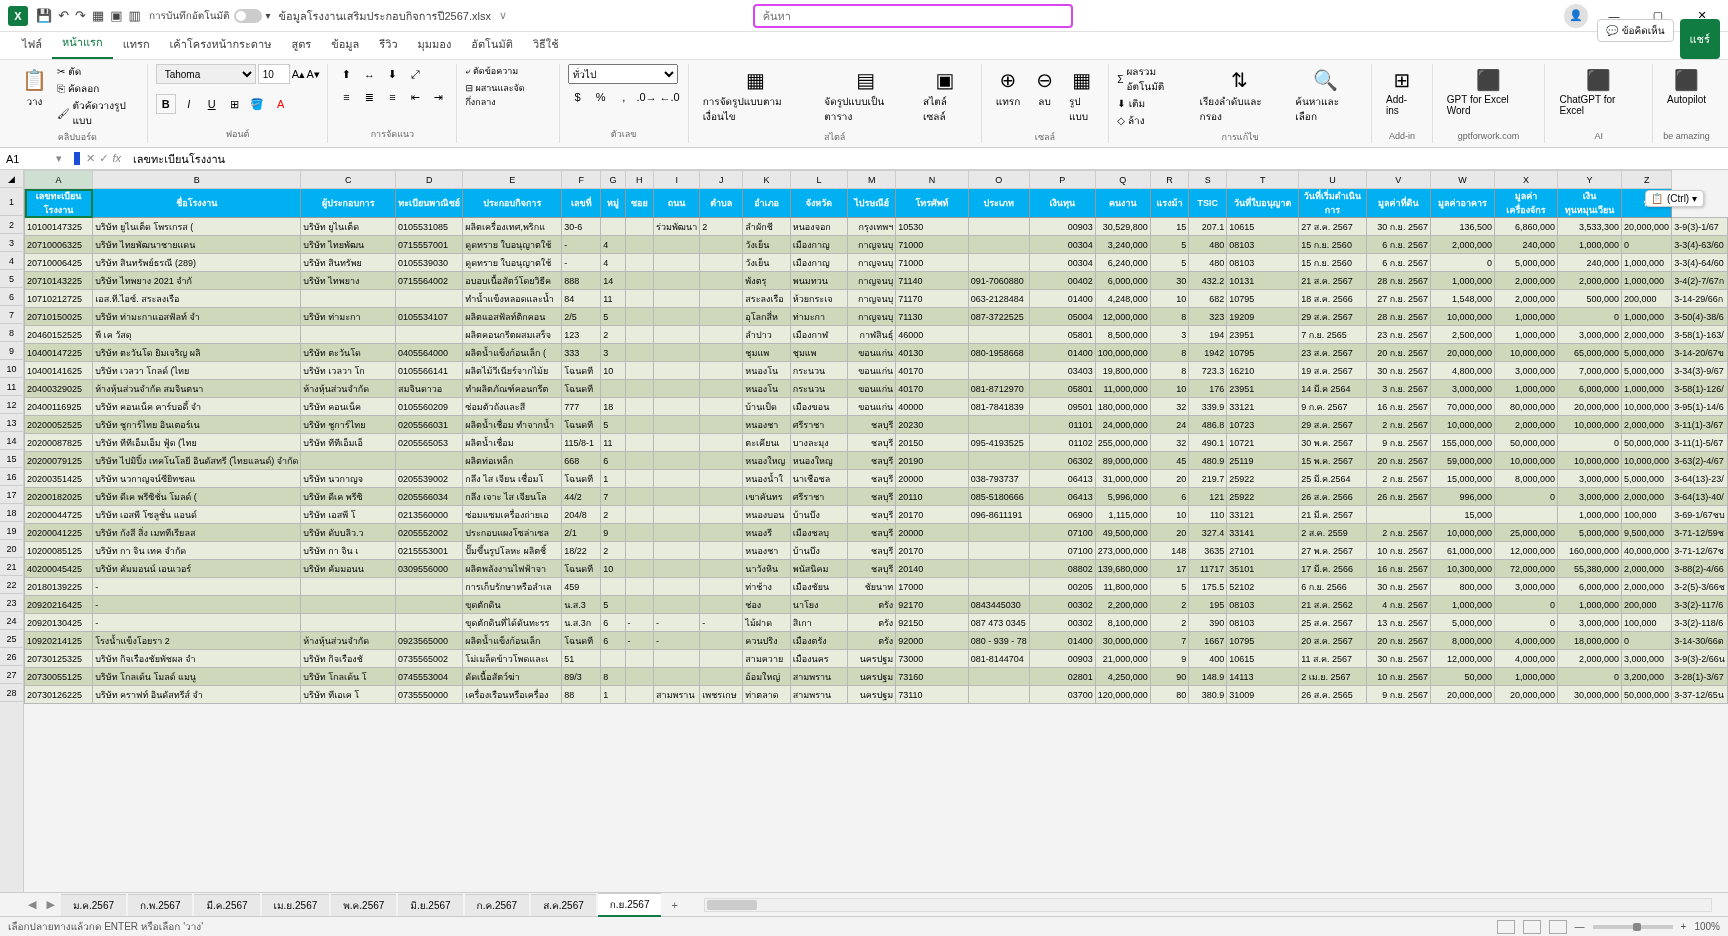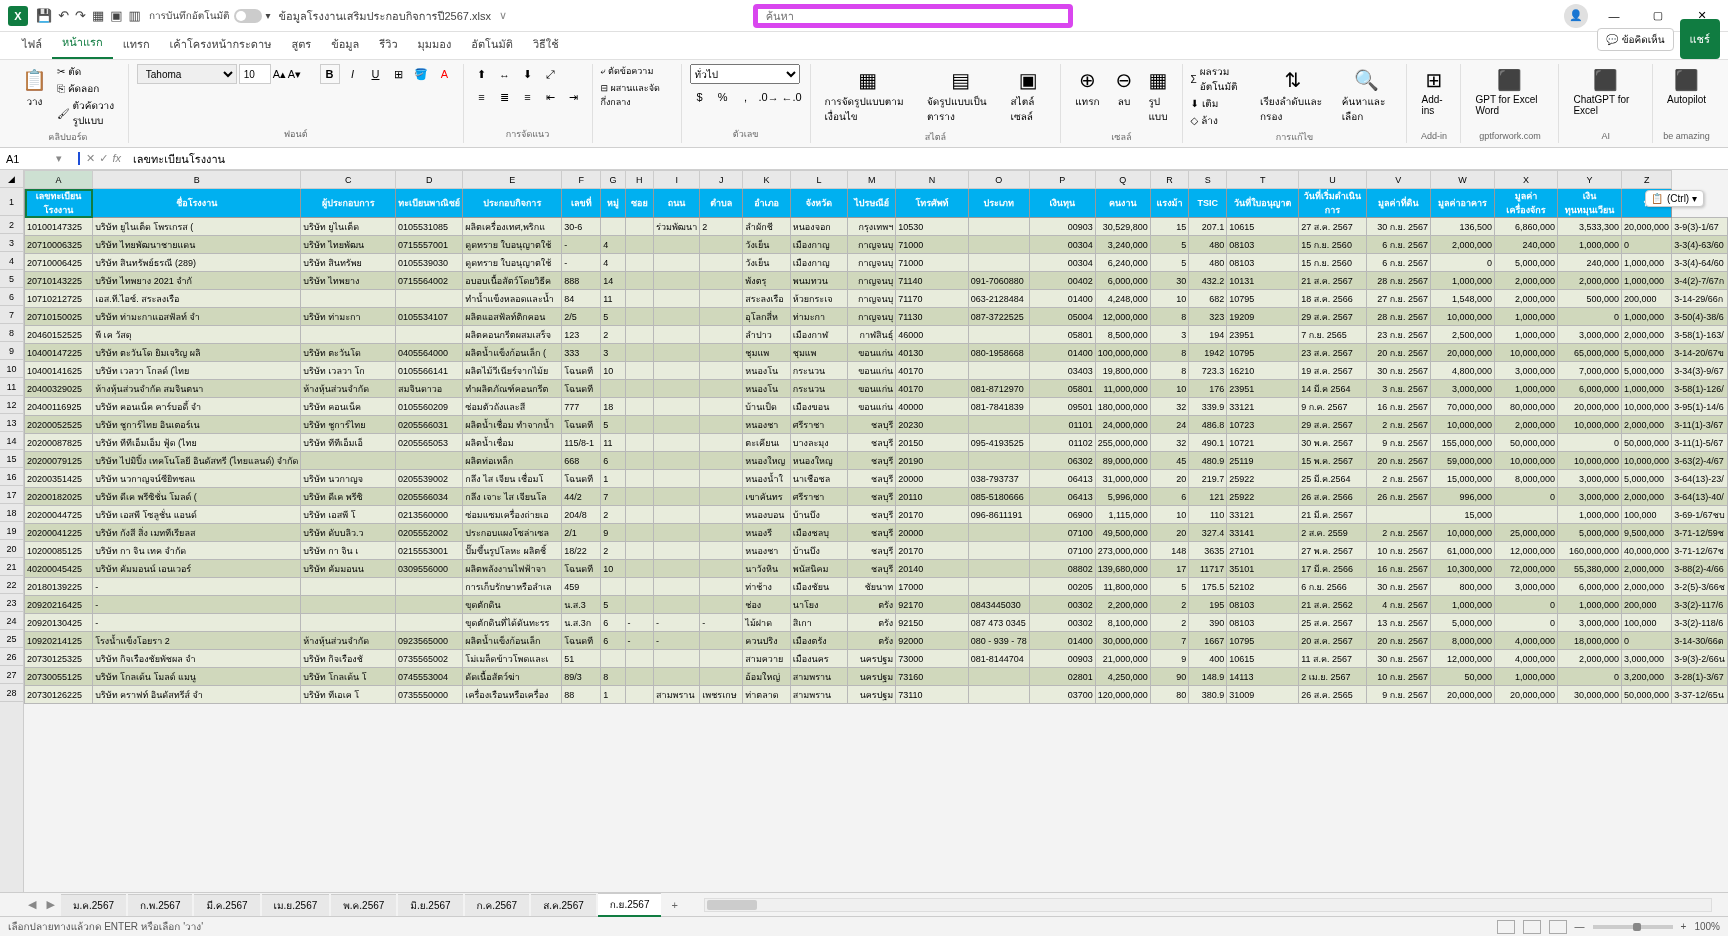--- a/index.html
+++ b/index.html
@@ -8,49 +8,49 @@
 .titlebar { display: flex; align-items: center; height: 32px; background: #fff; border-bottom: 1px solid #e0e0e0; padding: 0 8px; }
 .titlebar-left { display: flex; align-items: center; gap: 8px; }
 .xl-icon { width: 20px; height: 20px; background: #107c41; color: #fff; display: flex; align-items: center; justify-content: center; font-weight: bold; font-size: 11px; border-radius: 3px; }
 .qat { display: flex; gap: 6px; align-items: center; }
 .qat span { cursor: pointer; font-size: 13px; color: #444; }
 .autosave { display: flex; align-items: center; gap: 4px; font-size: 10px; color: #444; }
 .toggle { width: 28px; height: 14px; background: #ccc; border-radius: 7px; position: relative; }
 .toggle::after { content: ''; position: absolute; width: 10px; height: 10px; background: #fff; border-radius: 50%; top: 2px; left: 2px; }
 .filename { color: #444; font-size: 11px; }
 .searchbox { flex: 1; max-width: 320px; margin: 0 auto; }
-.searchbox input { width: 100%; height: 24px; border: 5px solid #d946ef; border-radius: 4px; padding: 0 24px 0 8px; font-size: 11px; }
+.searchbox input { width: 100%; height: 24px; border: 2px solid #d946ef; border-radius: 4px; padding: 0 24px 0 8px; font-size: 11px; }
 .titlebar-right { display: flex; gap: 8px; align-items: center; margin-left: auto; }
 .avatar { width: 24px; height: 24px; border-radius: 50%; background: #e0e0e0; display: flex; align-items: center; justify-content: center; font-size: 11px; }
 .winbtn { width: 36px; height: 28px; display: flex; align-items: center; justify-content: center; cursor: pointer; }
 
 .tabbar { display: flex; height: 28px; background: #fff; border-bottom: 1px solid #e0e0e0; padding-left: 12px; align-items: flex-end; }
 .tab { padding: 6px 10px; font-size: 11px; color: #444; cursor: pointer; }
 .tab.active { color: #107c41; border-bottom: 2px solid #107c41; font-weight: 500; }
-.tabbar-right { margin-left: auto; display: flex; gap: 6px; padding-right: 8px; align-items: center; }
+.tabbar-right { margin-left: auto; display: flex; gap: 6px; padding-right: 8px; align-items: flex-start; }
 .share-btn { background: #107c41; color: #fff; padding: 11px 10px; border-radius: 4px; font-size: 11px; cursor: pointer; }
 .comment-btn { border: 1px solid #ccc; padding: 3px 8px; border-radius: 4px; font-size: 10px; cursor: pointer; background: #fff; }
 
 .ribbon { display: flex; height: 88px; background: #f8f8f8; border-bottom: 1px solid #d0d0d0; padding: 4px 8px; gap: 0; }
 .group { display: flex; flex-direction: column; padding: 0 8px; border-right: 1px solid #e0e0e0; }
 .group-controls { flex: 1; display: flex; align-items: flex-start; gap: 4px; }
 .group-label { text-align: center; font-size: 9px; color: #666; padding: 2px 0; }
 .bigbtn { display: flex; flex-direction: column; align-items: center; padding: 4px 6px; cursor: pointer; }
 .bigbtn .ico { font-size: 20px; }
 .bigbtn .lbl { font-size: 10px; margin-top: 2px; }
 .smallbtns { display: flex; flex-direction: column; gap: 2px; font-size: 10px; }
 .smallbtns span { cursor: pointer; display: flex; align-items: center; gap: 3px; }
 .fontbox { display: flex; gap: 2px; align-items: center; }
 .fontbox select, .fontbox input { height: 20px; border: 1px solid #ccc; font-size: 10px; padding: 0 4px; }
 .btnrow { display: flex; gap: 3px; }
 .btnrow span { width: 20px; height: 20px; display: flex; align-items: center; justify-content: center; cursor: pointer; border: 1px solid transparent; font-size: 11px; }
 .btnrow span.boxed { border: 1px solid #ccc; }
 
 .formulabar { display: flex; height: 22px; background: #fff; border-bottom: 1px solid #d0d0d0; align-items: center; }
-.namebox { width: 80px; border-right: 2px solid #1d4ed8; padding: 0 6px; font-size: 11px; display: flex; align-items: center; }
+.namebox { width: 80px; border-right: 6px solid #1d4ed8; padding: 0 6px; font-size: 11px; display: flex; align-items: center; }
 .namebox input { border: none; width: 50px; font-size: 11px; outline: none; }
 .fx-btns { display: flex; gap: 4px; padding: 0 6px; color: #888; }
 .fx-input { flex: 1; padding: 0 6px; font-size: 11px; }
 
 .grid-wrapper { position: relative; height: calc(936px - 32px - 28px - 88px - 22px - 24px - 20px); overflow: hidden; display: flex; }
 .row-headers { width: 24px; background: #e8e8e8; border-right: 1px solid #ccc; }
 .row-headers div { height: 18px; border-bottom: 1px solid #ccc; font-size: 9px; display: flex; align-items: center; justify-content: center; background: #e8e8e8; }
 .row-headers .hh { height: 28px; }
 .row-headers .corner { height: 18px; background: #e8e8e8; }
 
@@ -140,21 +140,21 @@
         </div>
       <div class="smallbtns">
         <span>✂ <span>ตัด</span></span>
         <span>⎘ <span>คัดลอก</span></span>
         <span>🖌 <span>ตัวคัดวางรูปแบบ</span></span>
       </div>
     </div>
     <div class="group-label">คลิปบอร์ด</div>
   </div>
   <div class="group">
-    <div class="group-controls" style="flex-direction:row;gap:19px">
+    <div class="group-controls" style="flex-direction:column;gap:10px">
       <div class="fontbox">
         <select style="width:100px"><option>Tahoma</option></select>
         <input style="width: 32px;" value="10">
         <span>A▴</span>
         <span>A▾</span>
       </div>
       <div class="btnrow">
         <span class="boxed">
             <b>B</b>
           </span>

